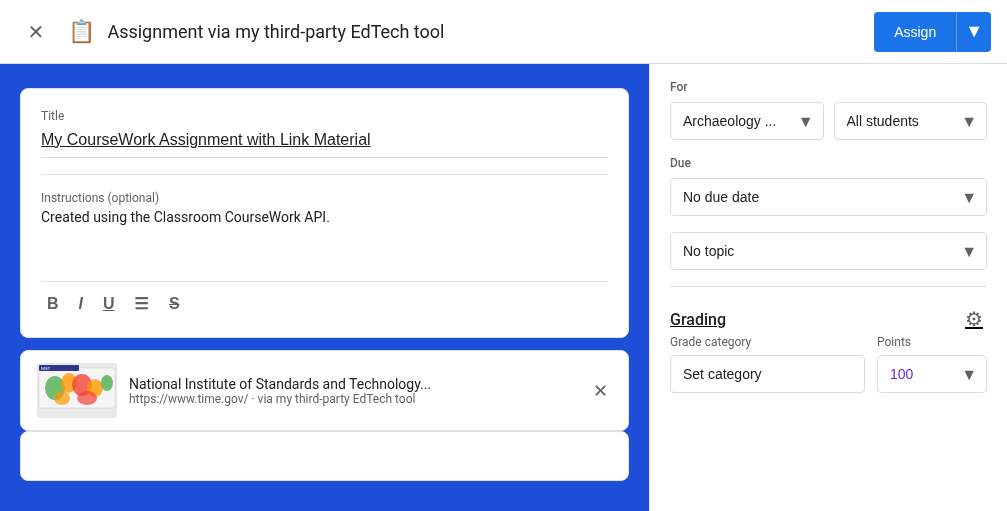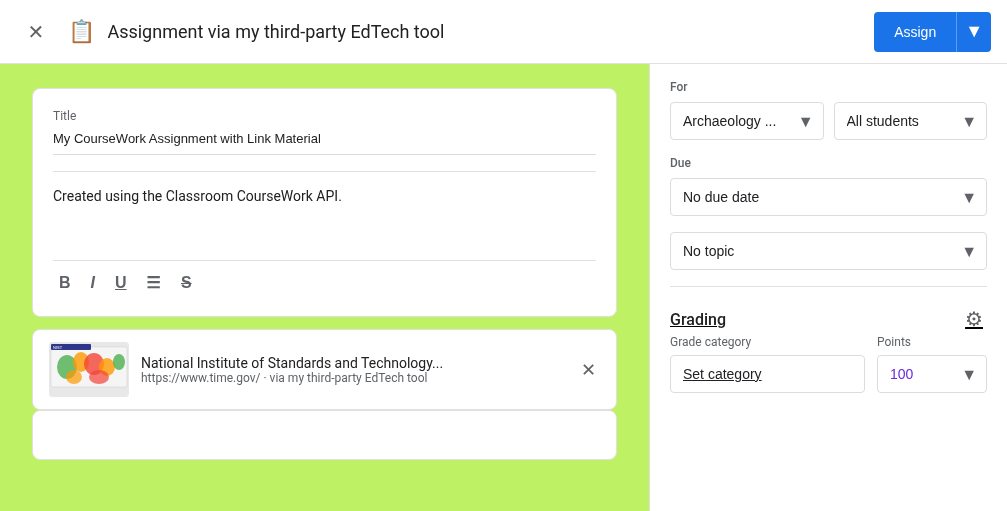--- a/index.html
+++ b/index.html
@@ -67,47 +67,48 @@
 
     
     .main-layout {
       display: flex;
       height: calc(511px - 64px);
     }
 
     
     .left-panel {
       flex: 1;
-      padding: 24px 32px;
+      padding: 24px 20px;
       overflow-y: auto;
-      background: #bef264;
+      background: #1d4ed8;
     }
 
     .card {
       background: #fff;
       border-radius: 8px;
       border: 1px solid #e0e0e0;
       padding: 20px;
       margin-bottom: 12px;
     }
 
     .field-label {
       font-size: 12px;
       color: #5f6368;
       margin-bottom: 4px;
     }
     .title-input {
       width: 100%;
       border: none;
       border-bottom: 1px solid #dadce0;
-      font-size: 13px;
+      font-size: 16px;
       color: #202124;
       outline: none;
       padding: 4px 0 8px 0;
       background: transparent;
+      text-decoration: underline;
     }
 
     .divider-h {
       border: none;
       border-top: 1px solid #e0e0e0;
       margin: 16px 0;
     }
 
     .instructions-label {
       font-size: 12px;
@@ -284,21 +285,20 @@
     .set-category-btn {
       width: 100%;
       border: 1px solid #dadce0;
       border-radius: 4px;
       padding: 10px 12px;
       font-size: 14px;
       color: #202124;
       background: #fff;
       text-align: left;
       cursor: pointer;
-      text-decoration: underline;
     }
 
     .points-wrapper {
       position: relative;
     }
     .points-dropdown {
       width: 100%;
       border: 1px solid #dadce0;
       border-radius: 4px;
       padding: 10px 32px 10px 12px;
@@ -343,20 +343,21 @@
 
 <div class="main-layout">
 
   <div class="left-panel">
     <div class="card">
       <div class="field-label">Title</div>
       <input class="title-input" type="text" value="My CourseWork Assignment with Link Material" style="">
 
       <hr class="divider-h">
 
+      <div class="instructions-label">Instructions (optional)</div>
       <div class="instructions-text">Created using the Classroom CourseWork API.</div>
 
       <div class="toolbar">
         <button class="toolbar-btn">
             <b>B</b>
           </button>
         <button class="toolbar-btn">
             <i>I</i>
           </button>
         <button class="toolbar-btn">

